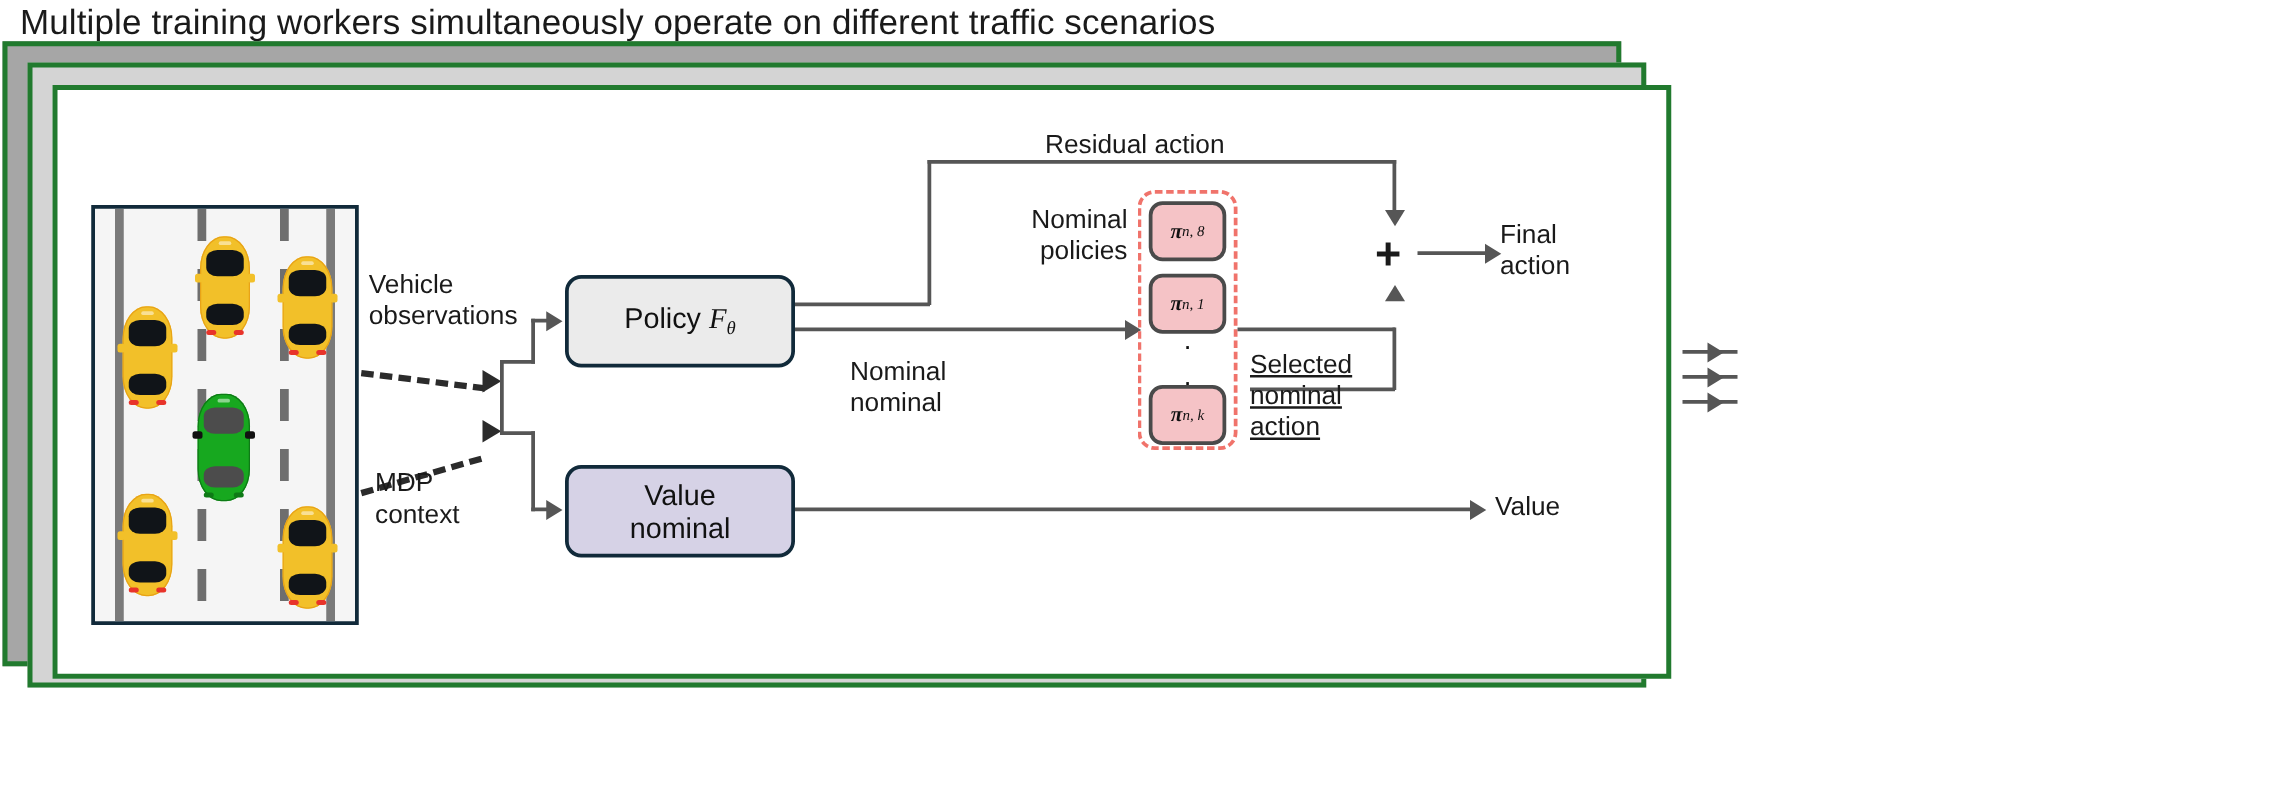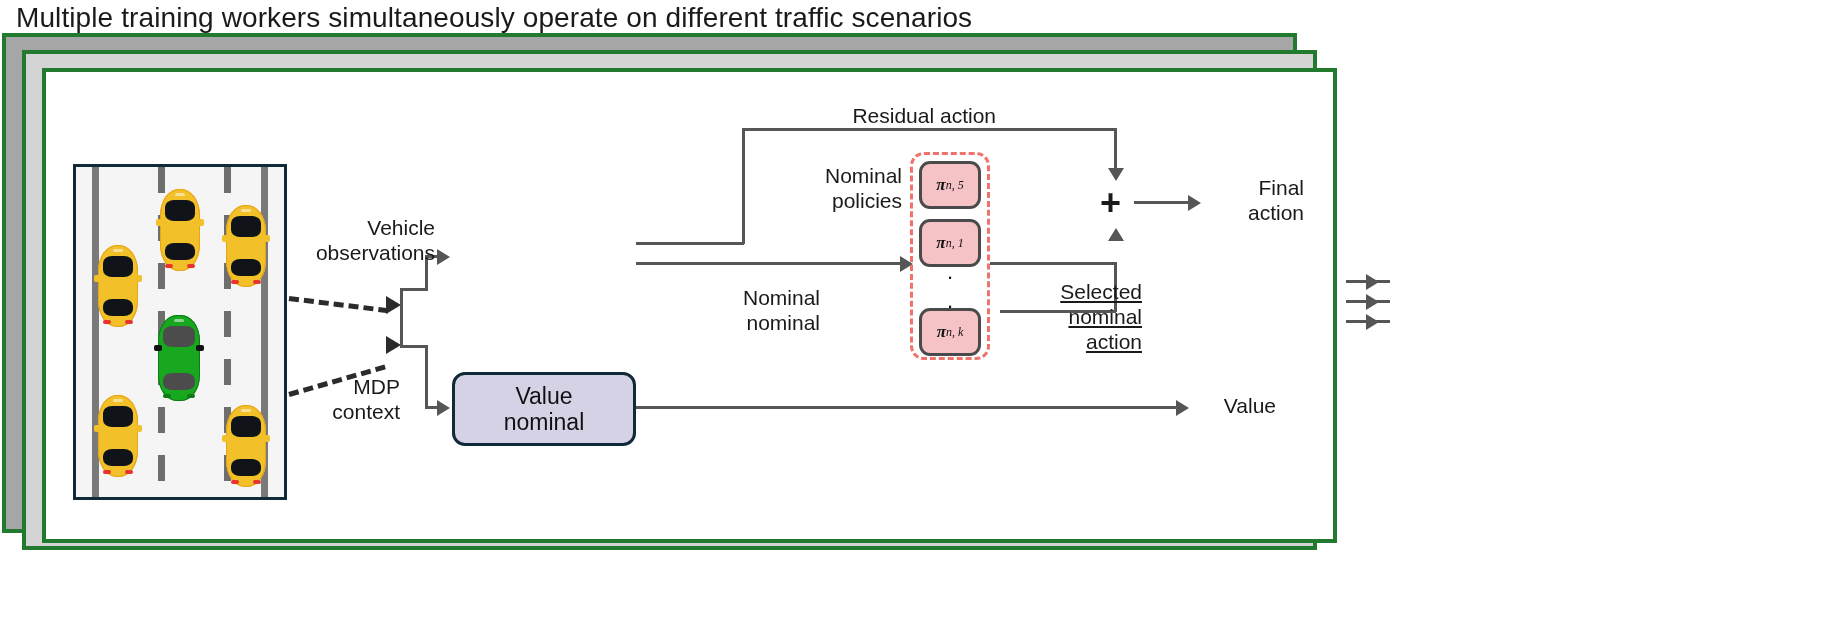--- a/index.html
+++ b/index.html
@@ -162,21 +162,21 @@
     align-items: center; justify-content: space-between;
     font-size: 22px; line-height: 0.4; color: #111;
   }
   .pi-sym { font-style: italic; font-weight: bold; }
   .pi-sub { font-size: 12px; vertical-align: sub; font-style: italic; }
 
   
   .lbl {
     position: absolute;
     font-size: 21px; color: #1a1a1a;
-    text-align: right; line-height: 1.18;
+    text-align: left; line-height: 1.18;
   }
   .lbl.right-al { text-align: right; }
 
   
   .hline, .vline {
     position: absolute; background: #565656;
   }
   .hline { height: 3px; }
   .vline { width: 3px; }
 
@@ -320,20 +320,25 @@
 
   <div class="lbl" style="left:295px; top:216px; width:140px;">
     <div>Vehicle</div>
     <div>observations</div>
   </div>
   <div class="lbl" style="left:300px; top:375px; width:100px;">
     <div>MDP</div>
     <div>context</div>
   </div>
 
+  <div class="nodebox policy-box">
+    <span>
+      <span>Policy </span><i style="font-family:'Liberation Serif',serif;">F</i><sub style="font-style:italic; font-size:15px; font-family:'Liberation Serif',serif;">θ</sub>
+    </span>
+  </div>
 
   <div class="nodebox value-box">
     <span>
       <span>Value</span><br>
       <span>nominal</span>
     </span>
   </div>
 
   <div class="vline" style="left:742px; top:128px; height:116px;"></div>
   <div class="hline" style="left:636px; top:242px; width:108px;"></div>
@@ -350,21 +355,21 @@
   </div>
 
   <div class="lbl right-al" style="left:790px; top:164px; width:112px;">
     <div>Nominal</div>
     <div>policies</div>
   </div>
 
   <div class="nominal-group"></div>
   <div class="pi-box pi-1">
     <span class="pi-sym">π</span>
-      <span class="pi-sub">n, 5</span>
+      <span class="pi-sub">n, 8</span>
   </div>
   <div class="pi-box pi-2">
     <span class="pi-sym">π</span>
       <span class="pi-sub">n, 1</span>
   </div>
   <div class="pi-dots">
     <span>.</span>
     <span>.</span>
   </div>
   <div class="pi-box pi-k">

